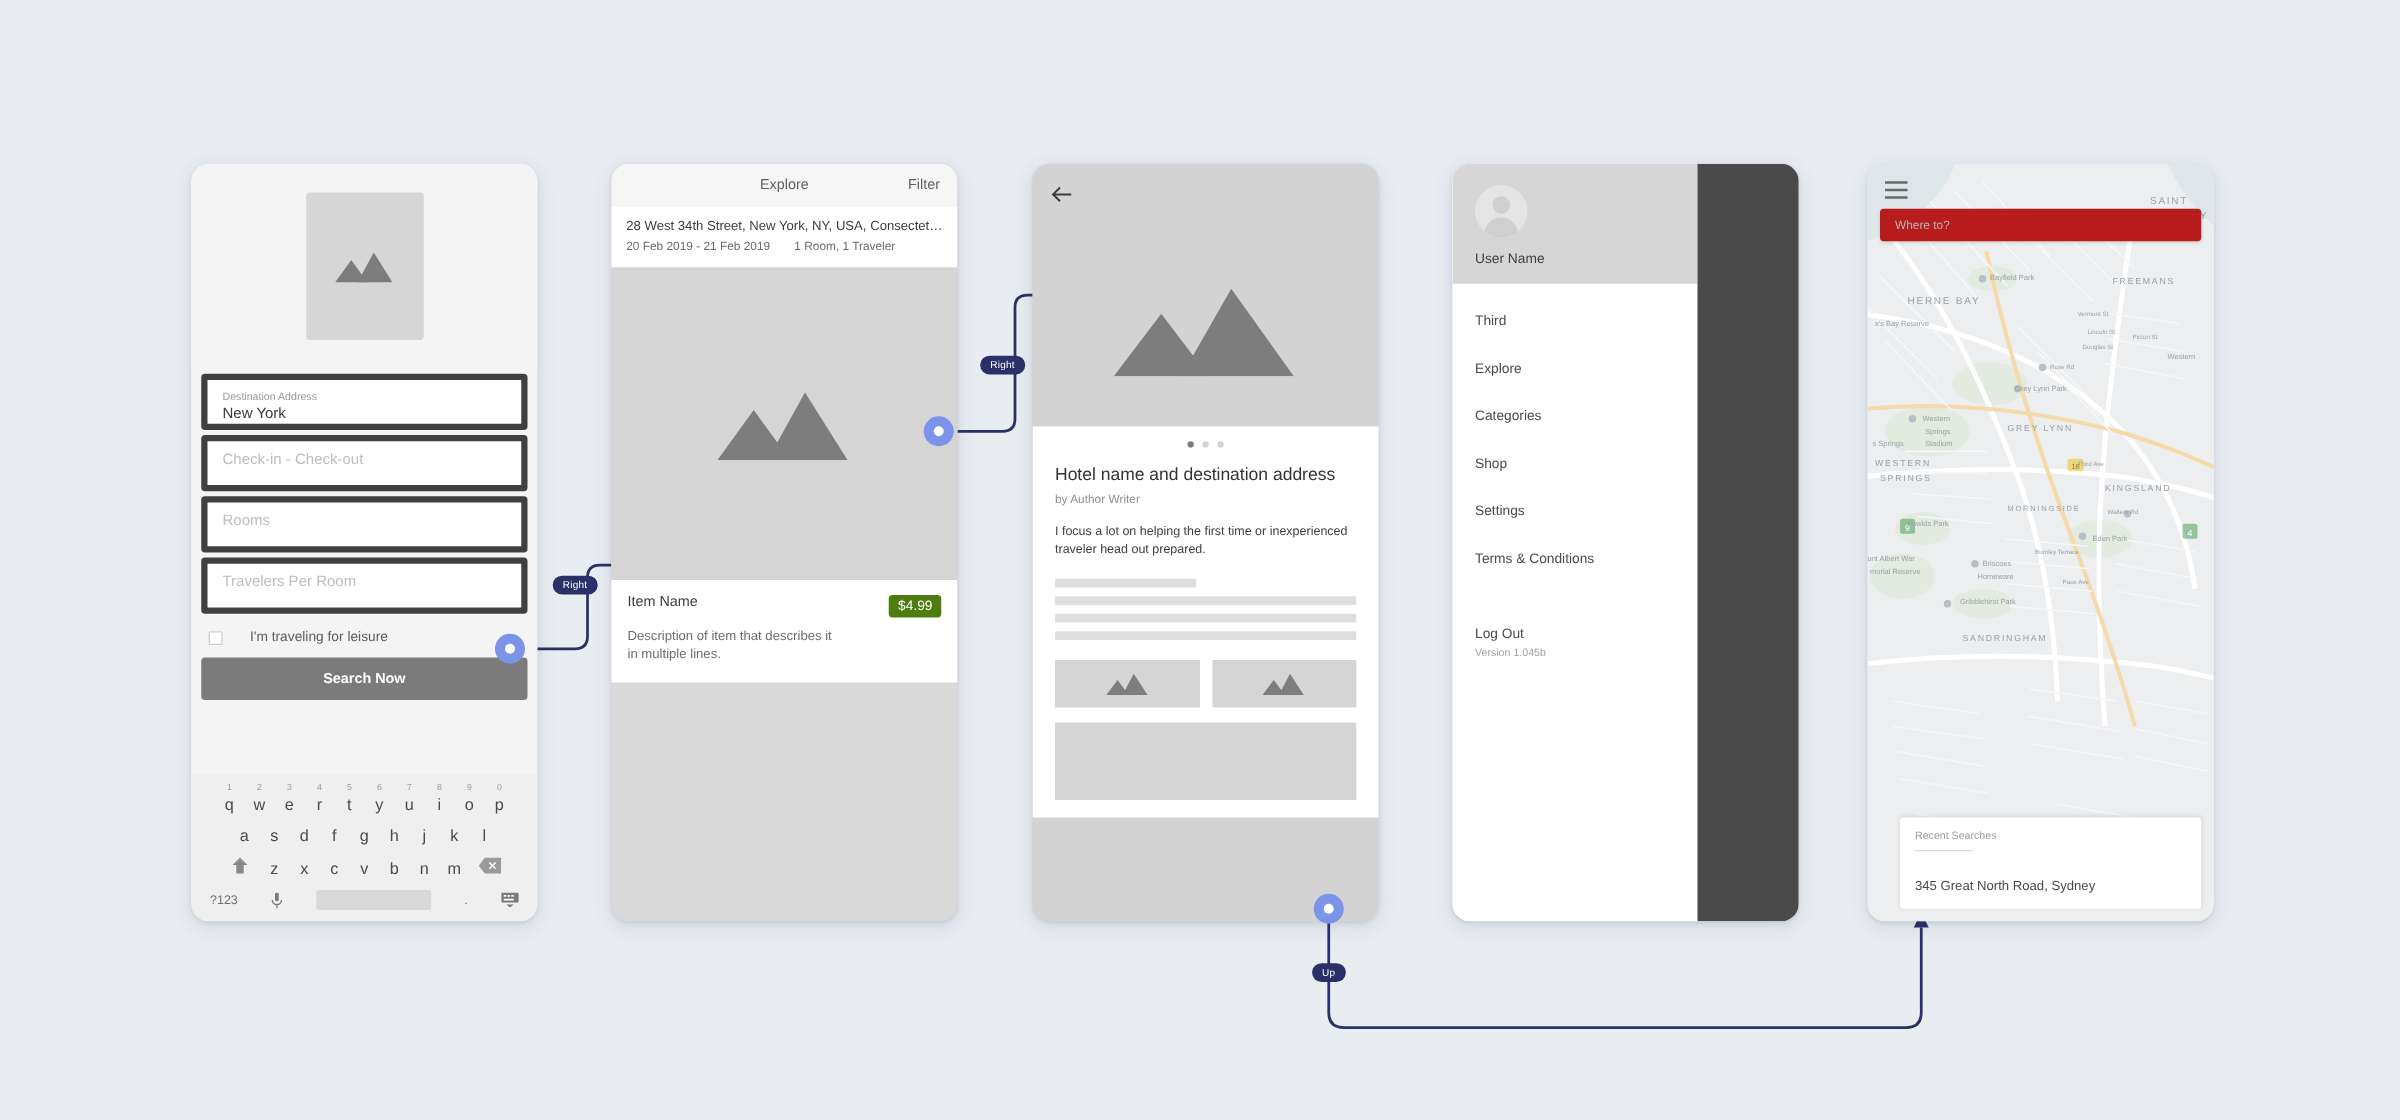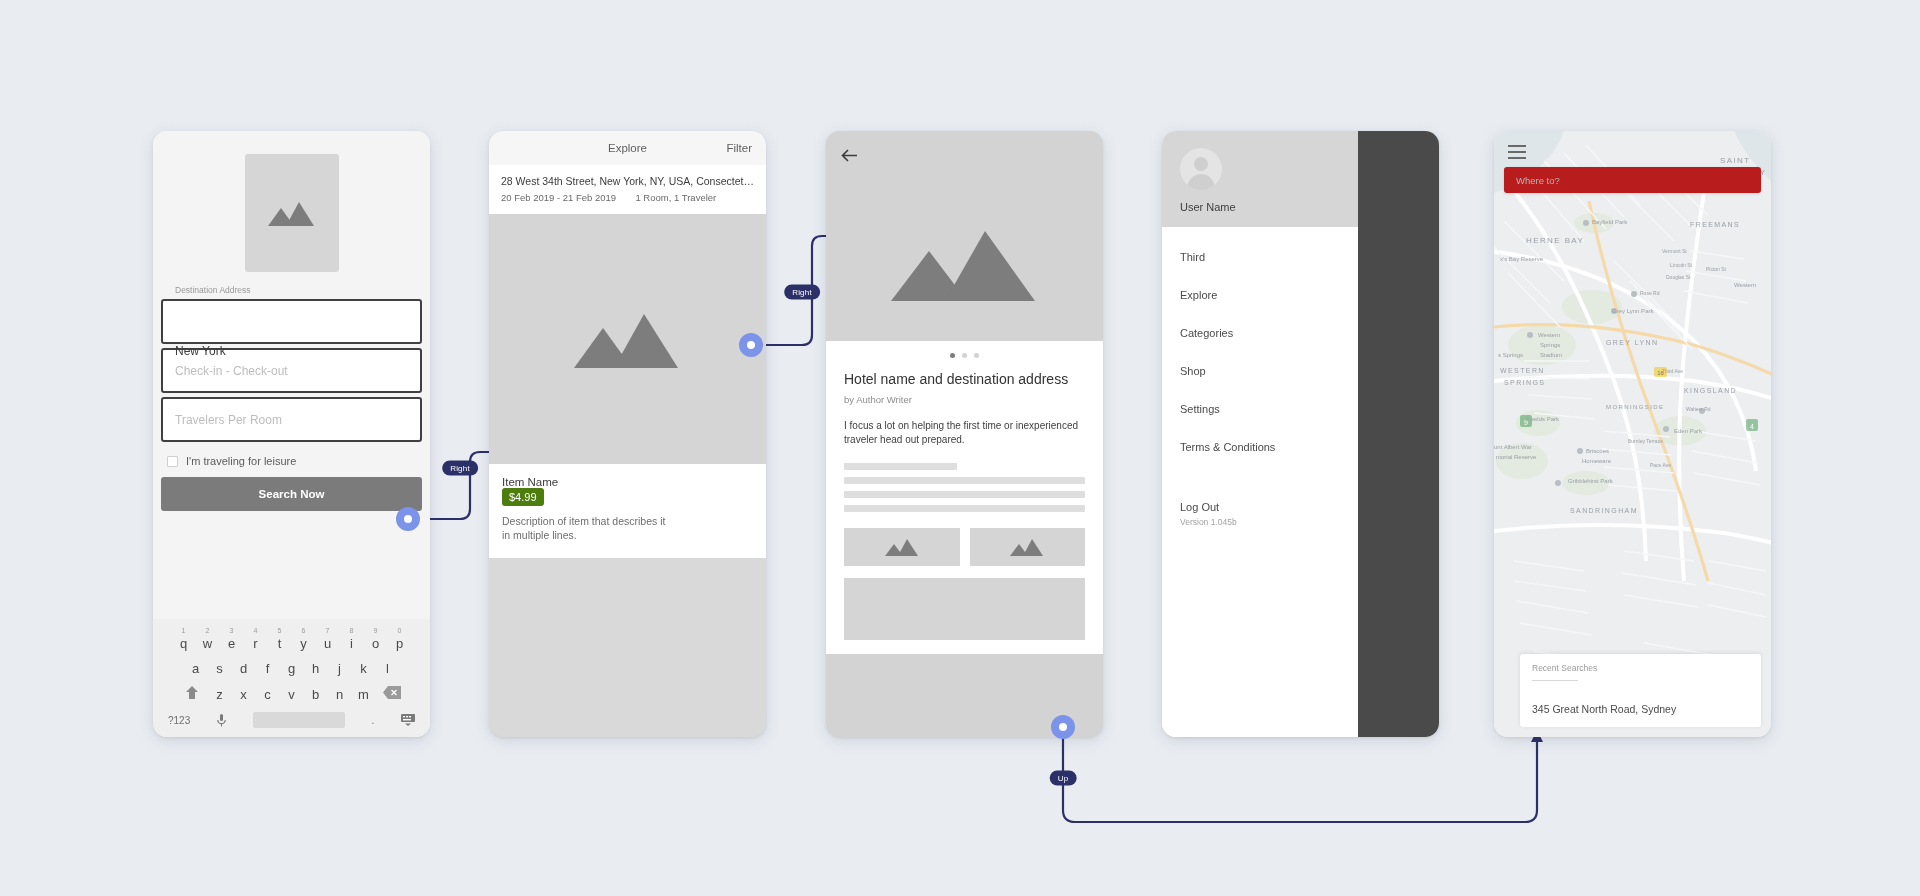--- a/index.html
+++ b/index.html
@@ -25,28 +25,27 @@
   #phone4 { left: 1162px; top: 131px; width: 277px; height: 606px; background: #ffffff; }
   #phone5 { left: 1494px; top: 131px; width: 277px; height: 606px; background: #eceff1; }
   .mtn { position:absolute; left:50%; top:50%; transform:translate(-50%,-50%); }
   .bar { background: #dedede; height: 7px; border-radius: 1px; }
 
   
   .s1-hero { height: 164px; background: #f4f4f4; display:flex; align-items:center; justify-content:center; }
   .s1-thumb { width: 94px; height: 118px; background:#d6d6d6; border-radius:3px; position:relative; }
   .fld {
     background:#fff; margin: 4px 8px; border-radius:3px; height:45px;
-    padding: 7px 12px; display:flex; flex-direction:column; justify-content:center;
-    border:2px solid #404040;
-    gap:48px;
+    padding: 7px 12px; display:flex; flex-direction:column; 
+    border:5px solid #404040;
   }
   .fld-lbl { font-size: 8.5px; color:#9a9a9a; line-height:12px; }
   .fld-val { font-size: 12px; color:#3b3b3b; line-height:15px; }
   .fld-ph  { font-size: 12px; color:#bdbdbd; }
-  .s1-check { display:flex; align-items:center; gap:8px; padding: 9px 14px 4px 14px; }
+  .s1-check { display:flex; align-items:center; gap:22px; padding: 9px 14px 4px 14px; }
   .cbox { width:11px; height:11px; border:1px solid #cfcfcf; background:#fff; border-radius:1px; }
   .s1-check span { font-size:11px; color:#5c5c5c; }
   .s1-btn {
     margin: 6px 8px 0 8px; height:34px; background:#7b7b7b; border-radius:3px;
     display:flex; align-items:center; justify-content:center;
     color:#fff; font-size:11.5px;font-weight:bold;
   }
   
   .kb { position:absolute; left:0; right:0; bottom:0; background:#efefef; padding: 8px 5px 9px 5px; }
   .kb-row { display:flex; justify-content:center; align-items:flex-end; gap:2px; margin-bottom:9px; }
@@ -61,21 +60,21 @@
   
   .s2-top { background:#f6f6f6; height:34px; display:flex; align-items:center; justify-content:center; position:relative; }
   .s2-top .title { font-size:11.5px; color:#5f5f5f; }
   .s2-top .filter { position:absolute; right:14px; font-size:11.5px; color:#5f5f5f; }
   .s2-search { background:#fff; padding: 9px 12px 11px 12px; }
   .s2-addr { font-size:10.5px; color:#3c3c3c; line-height:15px; }
   .s2-meta { font-size:9.5px; color:#6a6a6a; margin-top:3px; }
   .s2-meta .sp { display:inline-block; width:14px; }
   .s2-hero { height:250px; background:#d5d5d5; position:relative; }
   .s2-card { background:#fff; padding: 12px 13px 16px 13px; }
-  .s2-row { display:flex; align-items:flex-start; justify-content:space-between;flex-direction:column; }
+  .s2-row { display:flex; align-items:flex-start; justify-content:space-between; }
   .s2-name { font-size:11.5px; color:#3c3c3c; }
   .s2-price { background:#4d7c0f; color:#fff; font-size:11px; padding: 3px 7px; border-radius:3px; }
   .s2-desc { font-size:10.5px; color:#6d6d6d; line-height:14px; margin-top:8px; }
 
   
   .s3-bar { height:58px; position:relative; background:#d3d3d3; }
   .s3-back { position:absolute; left:15px; top:18px; }
   .s3-hero { height:152px; background:#d3d3d3; position:relative; }
   .s3-body { background:#fff; padding: 0 18px 14px 18px; }
   .dots { display:flex; gap:7px; justify-content:center; padding: 12px 0 12px 0; }
@@ -161,20 +160,23 @@
         </svg>
       </div>
     </div>
 
     <div class="fld">
       <div class="fld-lbl">Destination Address</div>
       <div class="fld-val">New York</div>
     </div>
     <div class="fld">
       <div class="fld-ph">Check-in - Check-out</div>
+    </div>
+    <div class="fld">
+      <div class="fld-ph">Rooms</div>
     </div>
     <div class="fld">
       <div class="fld-ph">Travelers Per Room</div>
     </div>
 
     <div class="s1-check">
       <div class="cbox"></div>
       <span>I'm traveling for leisure</span>
     </div>
 

